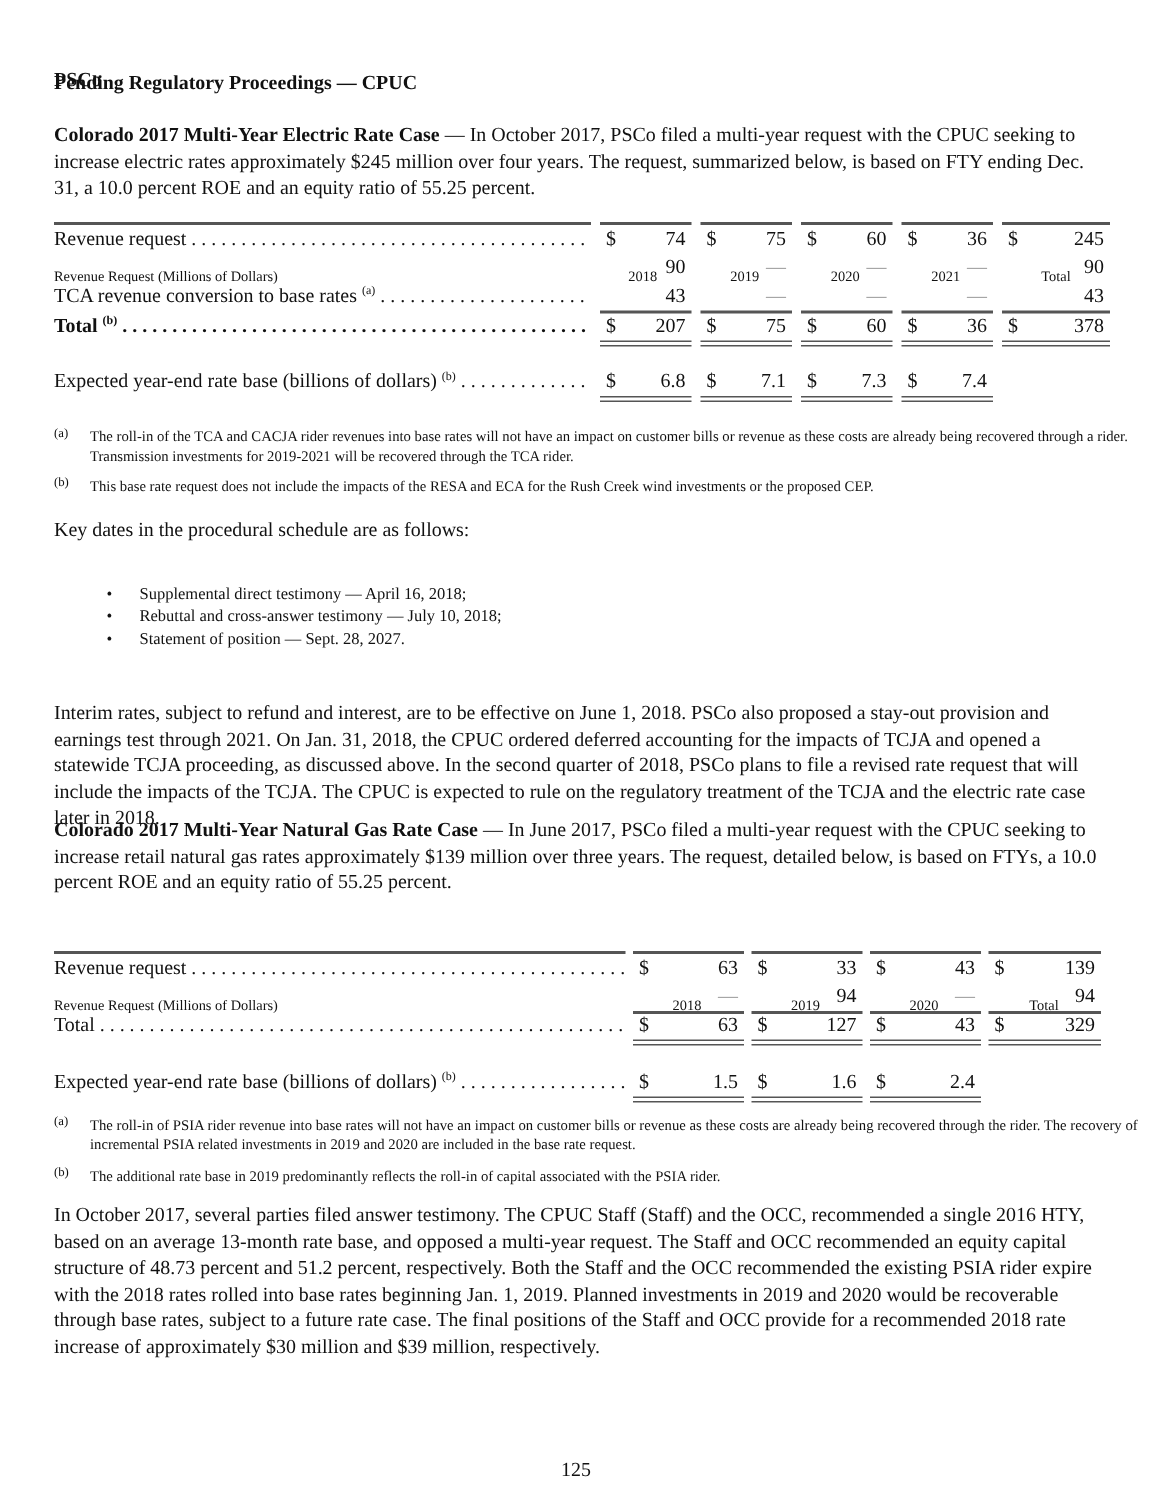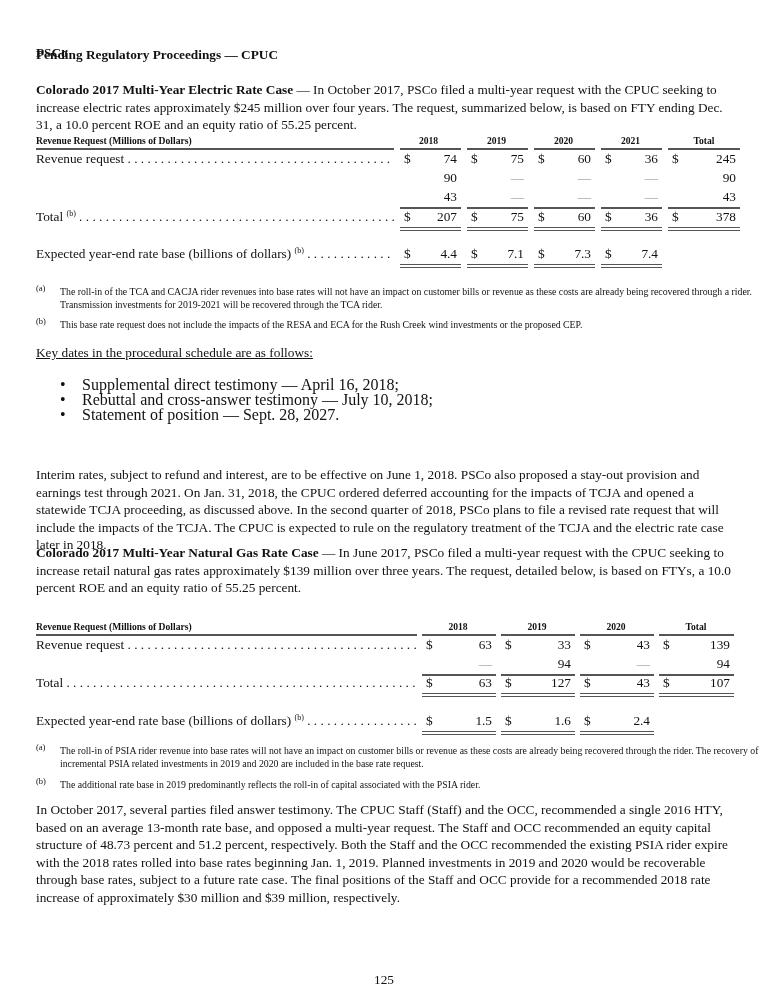--- a/index.html
+++ b/index.html
@@ -2,36 +2,36 @@
 <html><head>
 <meta charset="utf-8">
 <style>
   html, body { margin: 0; padding: 0; background: #fff; }
   body { width: 768px; height: 1000px; position: relative; overflow: hidden;
          font-family: "Liberation Serif", serif; color: #111; }
   .abs { position: absolute; }
   .p { font-size: 13.3px; line-height: 17.6px; left: 36px; width: 700px; margin: 0; }
   .bold { font-weight: bold; }
   .ital { }
-  .th { font-size: 9.6px; font-weight: bold; }
+  .th { font-size: 9.6px; font-weight: normal; margin-top: 44px; }
   .row { font-size: 13.3px; white-space: nowrap; }
   .label { position: absolute; left: 0; overflow: hidden; white-space: nowrap; }
   .label::after { content: " . . . . . . . . . . . . . . . . . . . . . . . . . . . . . . . . . . . . . . . . . . . . . . . . . . . . . . . . . . . . . . . . . . . . . . . ."; letter-spacing: 0px; }
   sup { font-size: 8px; vertical-align: 5px; line-height: 0; }
   .cell { position: absolute; height: 17px; }
   .dollar { position: absolute; left: 4px; }
   .val { position: absolute; right: 4px; }
   .dash { color: #999; }
   .line { position: absolute; height: 2px; background: #555; }
   .thinline { position: absolute; height: 1px; background: #555; }
   .dbl { position: absolute; height: 4px; border-top: 1.5px solid #555; border-bottom: 1.5px solid #555; box-sizing: border-box; }
   .fn { font-size: 9.8px; line-height: 13px; position: absolute; left: 36px; width: 720px; }
   .fn .mark { position: absolute; left: 0; top: -3px; font-size: 8.5px; }
   .fn .txt { position: absolute; left: 24px; width: 700px; }
-  ul.bul { position: absolute; left: 36px; margin: 1px; padding: 0; list-style: none; font-size: 16px; line-height: 14.8px; }
+  ul.bul { position: absolute; left: 36px; margin: 12px; padding: 0; list-style: none; font-size: 11px; line-height: 14.8px; }
   ul.bul li { position: relative; padding-left: 45px; }
   ul.bul li::before { content: "•"; position: absolute; left: 23px; }
 </style>
 </head>
 <body>
 
 <div class="abs p bold" style="top:12px;margin-top:32px;">PSCo</div>
 <div class="abs p bold ital" style="top:46px;">Pending Regulatory Proceedings — CPUC</div>
 
 <p class="abs p" style="top:81px;"><span class="bold ital">Colorado 2017 Multi-Year Electric Rate Case</span><span> — In October 2017, PSCo filed a multi-year request with the CPUC seeking to increase electric rates approximately $245 million over four years.  The request, summarized below, is based on FTY ending Dec. 31, a 10.0 percent ROE and an equity ratio of 55.25 percent.</span></p>
@@ -87,20 +87,21 @@
       </div>
     <div class="cell" style="left:565px; width:61px;">
         <span class="val dash">—</span>
       </div>
     <div class="cell" style="left:632px; width:72px;">
         <span class="val">90</span>
       </div>
   </div>
 
   <div class="abs row" style="top:57px; left:0; width:712px; height:18px;">
+    <div class="label" style="width:358px;"><span>TCA revenue conversion to base rates </span><sup>(a)</sup></div>
     <div class="cell" style="left:364px; width:61px;">
         <span class="val">43</span>
       </div>
     <div class="cell" style="left:431px; width:61px;">
         <span class="val dash">—</span>
       </div>
     <div class="cell" style="left:498px; width:61px;">
         <span class="val dash">—</span>
       </div>
     <div class="cell" style="left:565px; width:61px;">
@@ -111,21 +112,21 @@
       </div>
   </div>
 
   <div class="thinline" style="left:364px; top:75px; width:61px; height:2px;"></div>
   <div class="thinline" style="left:431px; top:75px; width:61px; height:2px;"></div>
   <div class="thinline" style="left:498px; top:75px; width:61px; height:2px;"></div>
   <div class="thinline" style="left:565px; top:75px; width:61px; height:2px;"></div>
   <div class="thinline" style="left:632px; top:75px; width:72px; height:2px;"></div>
 
   <div class="abs row" style="top:77px; left:0; width:712px; height:18px;">
-    <div class="label" style="width:358px;"><span> Total </span><sup>(b)</sup></div>
+    <div class="label" style="width:358px;font-weight:bold;"><span> Total </span><sup>(b)</sup></div>
     <div class="cell" style="left:364px; width:61px;">
         <span class="dollar">$</span>
         <span class="val">207</span>
       </div>
     <div class="cell" style="left:431px; width:61px;">
         <span class="dollar">$</span>
         <span class="val">75</span>
       </div>
     <div class="cell" style="left:498px; width:61px;">
         <span class="dollar">$</span>
@@ -143,21 +144,21 @@
   <div class="dbl" style="left:364px; top:95px; width:61px;"></div>
   <div class="dbl" style="left:431px; top:95px; width:61px;"></div>
   <div class="dbl" style="left:498px; top:95px; width:61px;"></div>
   <div class="dbl" style="left:565px; top:95px; width:61px;"></div>
   <div class="dbl" style="left:632px; top:95px; width:72px;"></div>
 
   <div class="abs row" style="top:114px; left:0; width:712px; height:18px;">
     <div class="label" style="width:358px;"><span>Expected year-end rate base (billions of dollars) </span><sup>(b)</sup></div>
     <div class="cell" style="left:364px; width:61px;">
         <span class="dollar">$</span>
-        <span class="val">4.4</span>
+        <span class="val">6.8</span>
       </div>
     <div class="cell" style="left:431px; width:61px;">
         <span class="dollar">$</span>
         <span class="val">7.1</span>
       </div>
     <div class="cell" style="left:498px; width:61px;">
         <span class="dollar">$</span>
         <span class="val">7.3</span>
       </div>
     <div class="cell" style="left:565px; width:61px;">
@@ -173,21 +174,21 @@
 
 <div class="fn" style="top:285px; height:30px;">
   <span class="mark">(a)</span>
   <span class="txt">The roll-in of the TCA and CACJA rider revenues into base rates will not have an impact on customer bills or revenue as these costs are already being recovered through a rider.  Transmission investments for 2019-2021 will be recovered through the TCA rider.</span>
 </div>
 <div class="fn" style="top:318px; height:16px;">
   <span class="mark">(b)</span>
   <span class="txt">This base rate request does not include the impacts of the RESA and ECA for the Rush Creek wind investments or the proposed CEP.</span>
 </div>
 
-<div class="abs p" style="top:344px;text-decoration:underline;">Key dates in the procedural schedule are as follows:</div>
+<div class="abs p" style="top:344px;">Key dates in the procedural schedule are as follows:</div>
 <ul class="bul" style="top:377px;">
   <li>Supplemental direct testimony — April 16, 2018;</li>
   <li>Rebuttal and cross-answer testimony — July 10, 2018;</li>
   <li>Statement of position — Sept. 28, 2027.</li>
 </ul>
 
 <p class="abs p" style="top:466px; width:705px;">Interim rates, subject to refund and interest, are to be effective on June 1, 2018.  PSCo also proposed a stay-out provision and earnings test through 2021.  On Jan. 31, 2018, the CPUC ordered deferred accounting for the impacts of TCJA and opened a statewide TCJA proceeding, as discussed above.  In the second quarter of 2018, PSCo plans to file a revised rate request that will include the impacts of the TCJA.  The CPUC is expected to rule on the regulatory treatment of the TCJA and the electric rate case later in 2018.</p>
 
 <p class="abs p" style="top:544px;"><span class="bold ital">Colorado 2017 Multi-Year Natural Gas Rate Case</span><span> — In June 2017, PSCo filed a multi-year request with the CPUC seeking to increase retail natural gas rates approximately $139 million over three years.  The request, detailed below, is based on FTYs, a 10.0 percent ROE and an equity ratio of 55.25 percent.</span></p>
 
@@ -252,21 +253,21 @@
     <div class="cell" style="left:465px; width:74px;">
         <span class="dollar">$</span>
         <span class="val">127</span>
       </div>
     <div class="cell" style="left:544px; width:74px;">
         <span class="dollar">$</span>
         <span class="val">43</span>
       </div>
     <div class="cell" style="left:623px; width:75px;">
         <span class="dollar">$</span>
-        <span class="val">107</span>
+        <span class="val">329</span>
       </div>
   </div>
   <div class="dbl" style="left:386px; top:75px; width:74px;"></div>
   <div class="dbl" style="left:465px; top:75px; width:74px;"></div>
   <div class="dbl" style="left:544px; top:75px; width:74px;"></div>
   <div class="dbl" style="left:623px; top:75px; width:75px;"></div>
 
   <div class="abs row" style="top:95px; left:0; width:712px; height:18px;">
     <div class="label" style="width:381px;"><span>Expected year-end rate base (billions of dollars) </span><sup>(b)</sup></div>
     <div class="cell" style="left:386px; width:74px;">

